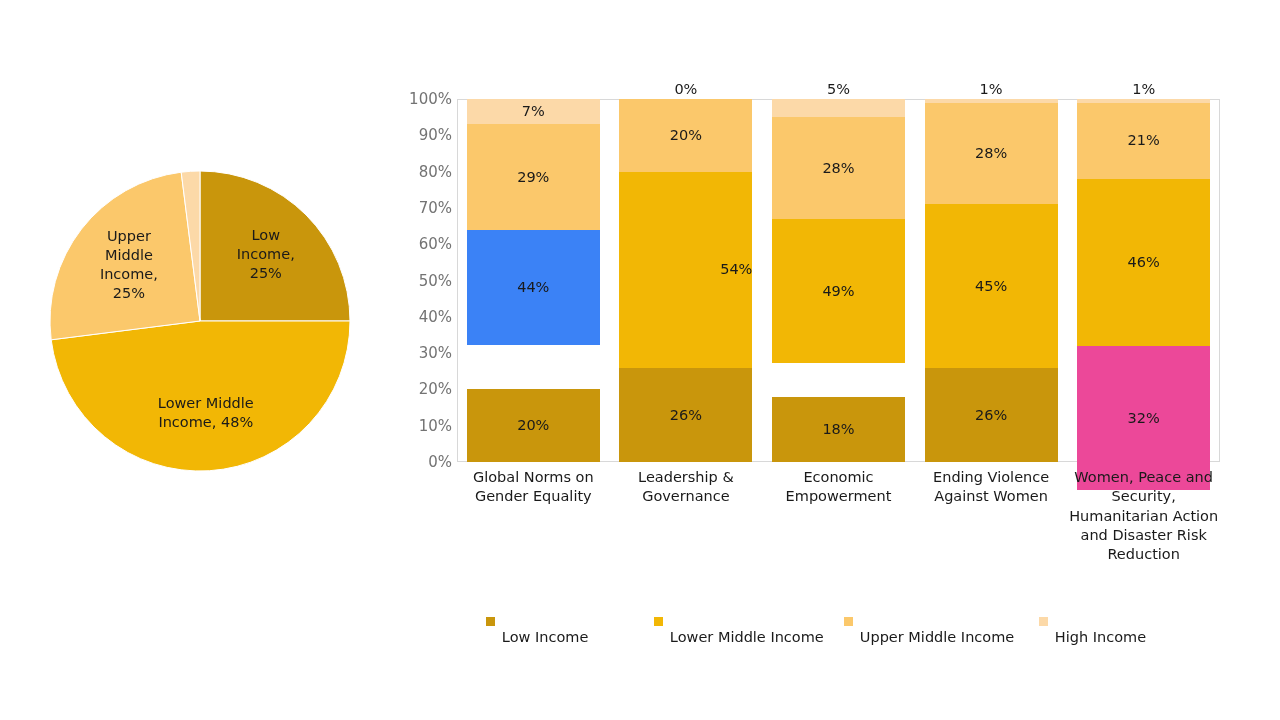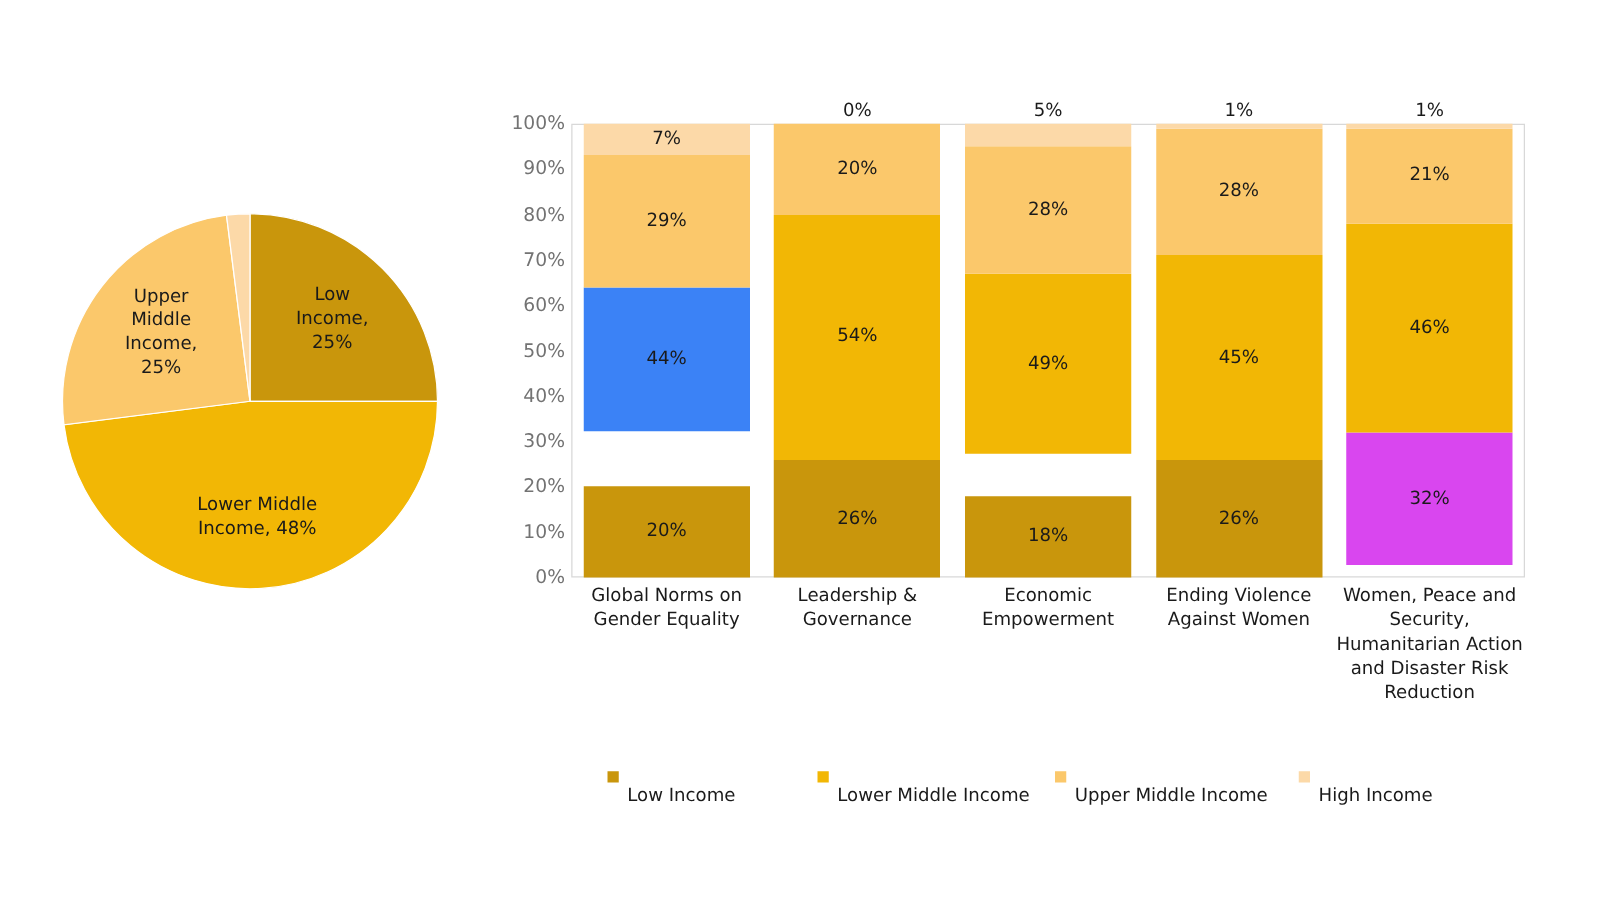--- a/index.html
+++ b/index.html
@@ -131,21 +131,21 @@
             <span class="seg-label">29%</span>
           </div>
           <div class="seg" style="top: 0px; height: 25.41px; background: rgb(252, 217, 168);">
             <span class="seg-label">7%</span>
           </div>
         </div>
         <div class="bar-col" style="left: 162.4px; width: 133px;">
           <div class="seg" style="top: 268.62px; height: 94.38px; background: rgb(201, 150, 12);">
             <span class="seg-label">26%</span>
           </div>
-          <div class="seg" style="top: 72.6px; height: 196.02px; background: rgb(242, 183, 5);">
+          <div class="seg" style="top: 72.6px; height: 196.02px; background: rgb(242, 183, 5); justify-content: flex-end;">
             <span class="seg-label">54%</span>
           </div>
           <div class="seg" style="top: 0px; height: 72.6px; background: rgb(251, 200, 107);">
             <span class="seg-label">20%</span>
           </div>
           <div class="outside-label" style="top: -17px;">0%</div>
         </div>
         <div class="bar-col" style="left: 315px; width: 133px;">
           <div class="seg" style="top: 297.66px; height: 65.34px; background: rgb(201, 150, 12);">
             <span class="seg-label">18%</span>
@@ -168,21 +168,21 @@
             <span class="seg-label">45%</span>
           </div>
           <div class="seg" style="top: 3.63px; height: 101.64px; background: rgb(251, 200, 107);">
             <span class="seg-label">28%</span>
           </div>
           <div class="seg" style="top: 0px; height: 3.63px; background: rgb(252, 217, 168); overflow: visible;">
             <span class="seg-label" style="position: absolute; left: 0px; width: 100%; text-align: center; top: -17px;">1%</span>
           </div>
         </div>
         <div class="bar-col" style="left: 620.2px; width: 133px;">
-          <div class="seg" style="top: 246.84px; height: 106px; background: #d946ef;">
+          <div class="seg" style="top: 246.84px; height: 144px; background: #ec4899;">
             <span class="seg-label">32%</span>
           </div>
           <div class="seg" style="top: 79.86px; height: 166.98px; background: rgb(242, 183, 5);">
             <span class="seg-label">46%</span>
           </div>
           <div class="seg" style="top: 3.63px; height: 76.23px; background: rgb(251, 200, 107);">
             <span class="seg-label">21%</span>
           </div>
           <div class="seg" style="top: 0px; height: 3.63px; background: rgb(252, 217, 168); overflow: visible;">
             <span class="seg-label" style="position: absolute; left: 0px; width: 100%; text-align: center; top: -17px;">1%</span>

